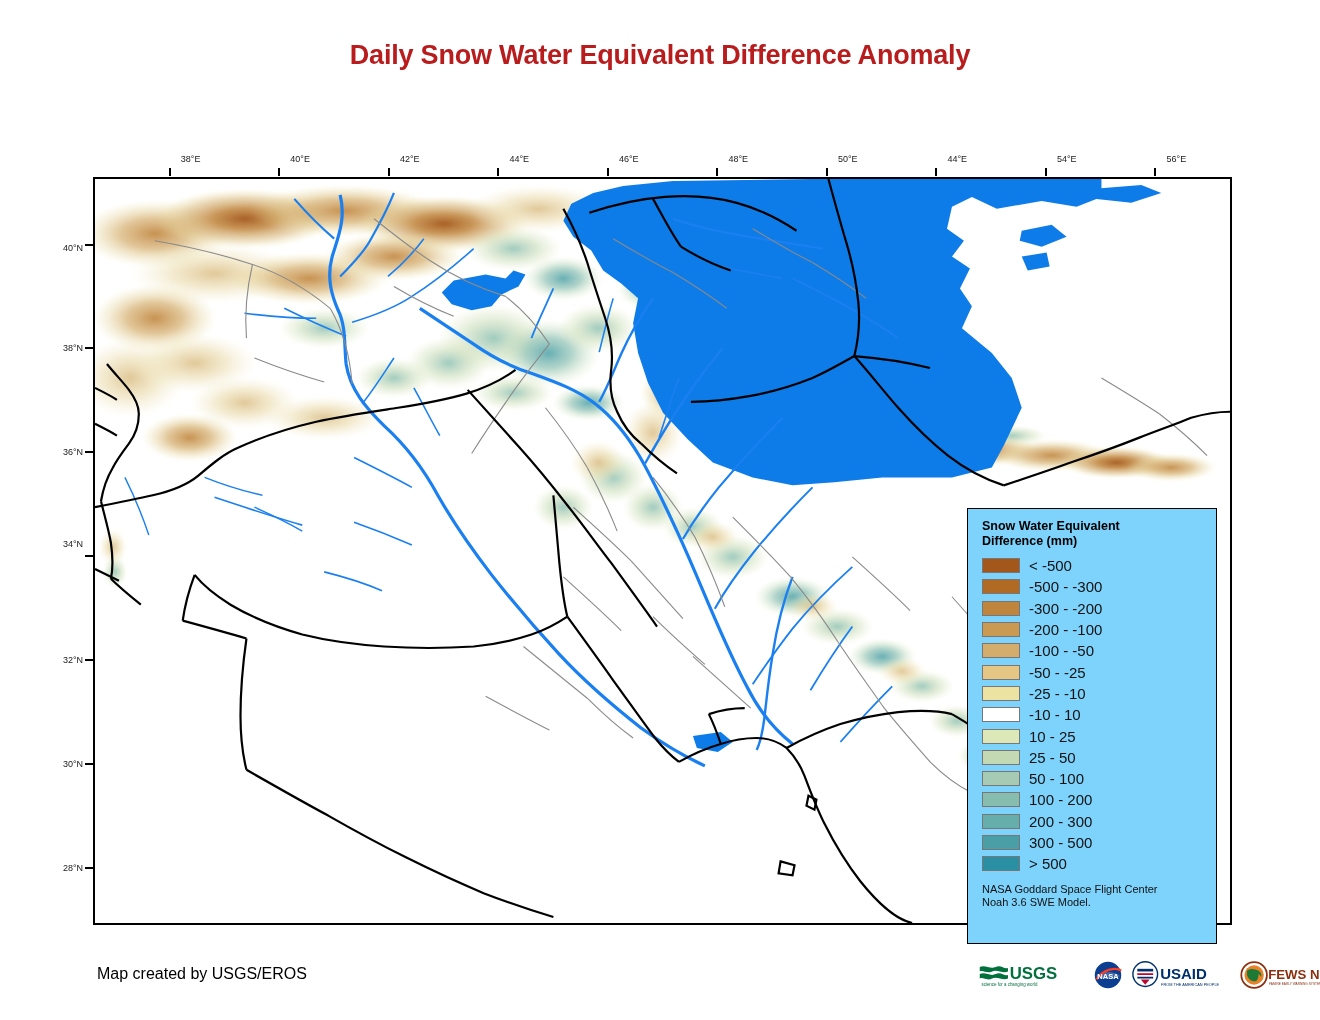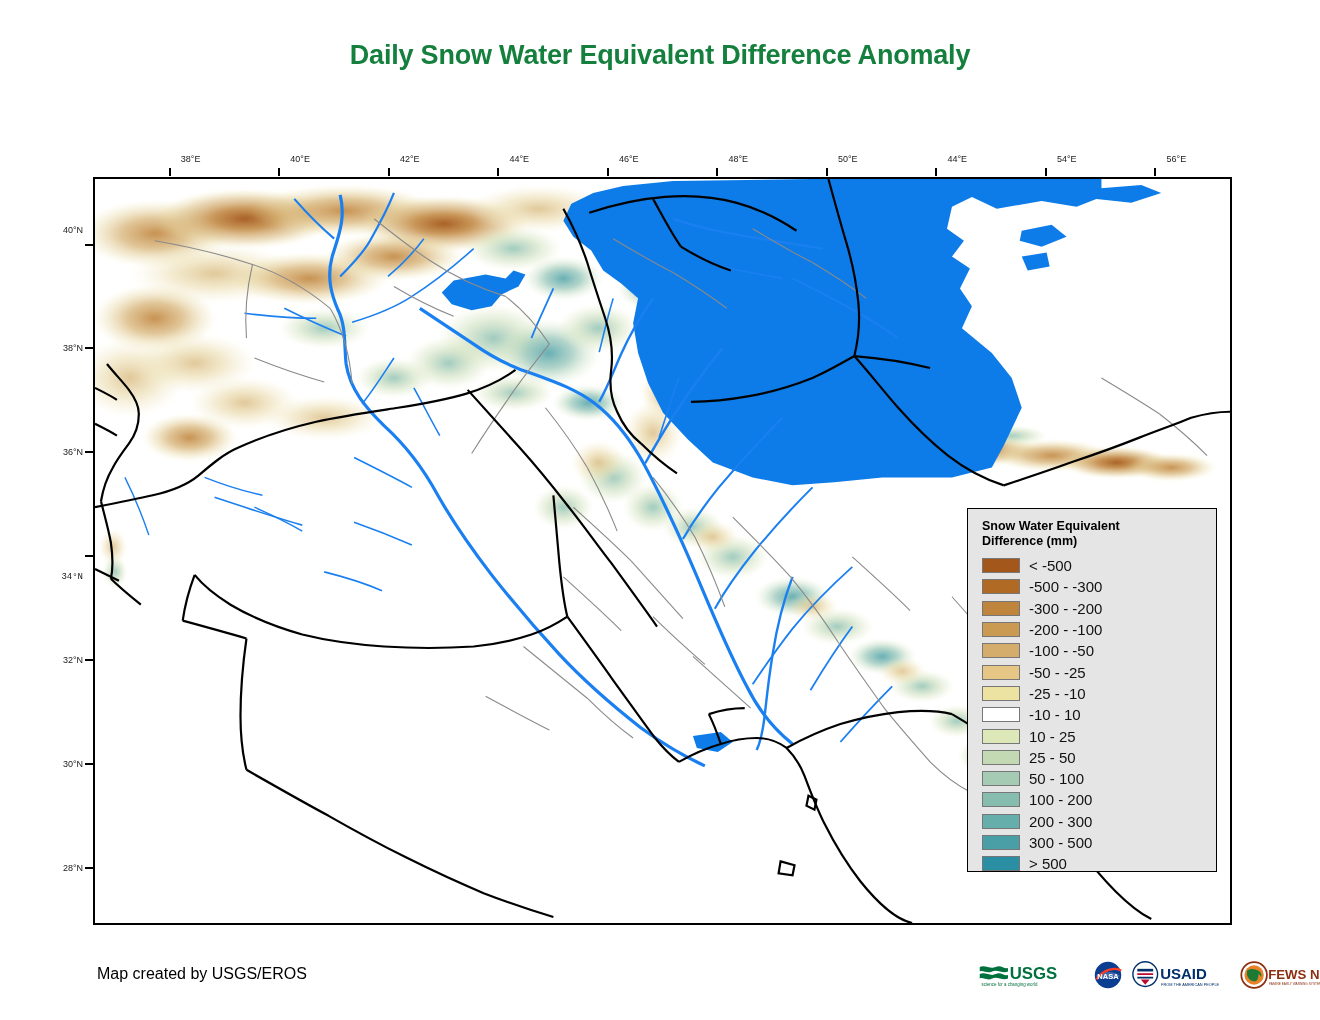--- a/index.html
+++ b/index.html
@@ -18,21 +18,21 @@
   
   #title-block {
     position: absolute;
     left: 0; top: 0;
     width: 1320px;
     text-align: center;
   }
   #main-title {
     font-size: 27px;
     font-weight: bold;
-    color: #15803d;
+    color: #b91c1c;
     margin-top: 40px;
     letter-spacing: -0.2px;
   }
   #sub-title {
     font-size: 22px;
     font-weight: normal;
     color: #000000;
     margin-top: 23px;
   }
 
@@ -76,22 +76,22 @@
     background: #000;
     transform: translateY(-50%);
   }
 
   
   #legend {
     position: absolute;
     left: 967px;
     top: 508px;
     width: 250px;
-    height: 364px;
-    background: #e5e5e5;
+    height: 436px;
+    background: #7dd3fc;
     border: 1.5px solid #000000;
     box-sizing: border-box;
     padding: 10px 0 0 14px;
     z-index: 40;
   }
   #legend-title {
     font-size: 12.5px;
     font-weight: bold;
     color: #000000;
     line-height: 15px;
@@ -163,27 +163,27 @@
     <div class="tick-label tick-lon" style="left: 717.26px; top: 154px;">48°E</div>
     <div class="tick-mark-top" style="left: 717.26px; top: 168px;"></div>
     <div class="tick-label tick-lon" style="left: 826.779px; top: 154px;">50°E</div>
     <div class="tick-mark-top" style="left: 826.779px; top: 168px;"></div>
     <div class="tick-label tick-lon" style="left: 936.298px; top: 154px;">44°E</div>
     <div class="tick-mark-top" style="left: 936.298px; top: 168px;"></div>
     <div class="tick-label tick-lon" style="left: 1045.82px; top: 154px;">54°E</div>
     <div class="tick-mark-top" style="left: 1045.82px; top: 168px;"></div>
     <div class="tick-label tick-lon" style="left: 1155.34px; top: 154px;">56°E</div>
     <div class="tick-mark-top" style="left: 1155.34px; top: 168px;"></div>
-    <div class="tick-label tick-lat" style="left: 45px; width: 38px; top: 230px;">40°N</div>
+    <div class="tick-label tick-lat" style="left: 45px; width: 38px; top: 248px;">40°N</div>
     <div class="tick-mark-left" style="left: 85px; top: 244.528px;"></div>
     <div class="tick-label tick-lat" style="left: 45px; width: 38px; top: 348.417px;">38°N</div>
     <div class="tick-mark-left" style="left: 85px; top: 348.417px;"></div>
     <div class="tick-label tick-lat" style="left: 45px; width: 38px; top: 452.306px;">36°N</div>
     <div class="tick-mark-left" style="left: 85px; top: 452.306px;"></div>
-    <div class="tick-label tick-lat" style="left: 45px; width: 38px; top: 577px; font-family: Liberation Mono, monospace;">34°N</div>
+    <div class="tick-label tick-lat" style="left: 45px; width: 38px; top: 544px;">34°N</div>
     <div class="tick-mark-left" style="left: 85px; top: 556.194px;"></div>
     <div class="tick-label tick-lat" style="left: 45px; width: 38px; top: 660.083px;">32°N</div>
     <div class="tick-mark-left" style="left: 85px; top: 660.083px;"></div>
     <div class="tick-label tick-lat" style="left: 45px; width: 38px; top: 763.972px;">30°N</div>
     <div class="tick-mark-left" style="left: 85px; top: 763.972px;"></div>
     <div class="tick-label tick-lat" style="left: 45px; width: 38px; top: 867.861px;">28°N</div>
     <div class="tick-mark-left" style="left: 85px; top: 867.861px;"></div>
   </div>
 
 <div id="map-frame">
@@ -522,20 +522,24 @@
       </div>
       <div class="legend-row">
         <div class="legend-swatch" style="background: rgb(74, 159, 166);"></div>
         <div class="legend-label">300 - 500</div>
       </div>
       <div class="legend-row">
         <div class="legend-swatch" style="background: rgb(42, 143, 162);"></div>
         <div class="legend-label">&gt; 500</div>
       </div>
     </div>
+  <div id="legend-source">
+    <div>NASA Goddard Space Flight Center</div>
+    <div>Noah 3.6 SWE Model.</div>
+  </div>
 </div>
 
 <div id="footer-credit">Map created by USGS/EROS</div>
 
 <div id="logo-strip">
 
   <svg class="logo" viewBox="0 0 120 34">
     <g fill="#00703c">
       <path d="M2 8 C8 5 14 11 20 8 C26 5 30 11 34 9 L34 13 C28 16 22 10 16 13 C10 16 6 11 2 13 Z"></path>
       <path d="M2 16 C8 13 14 19 20 16 C26 13 30 19 34 17 L34 21 C28 24 22 18 16 21 C10 24 6 19 2 21 Z"></path>

